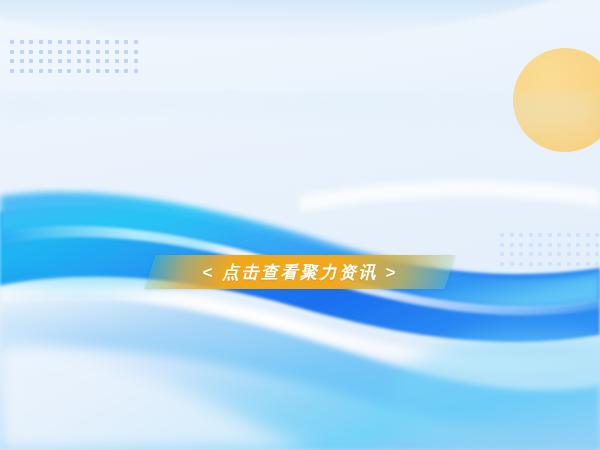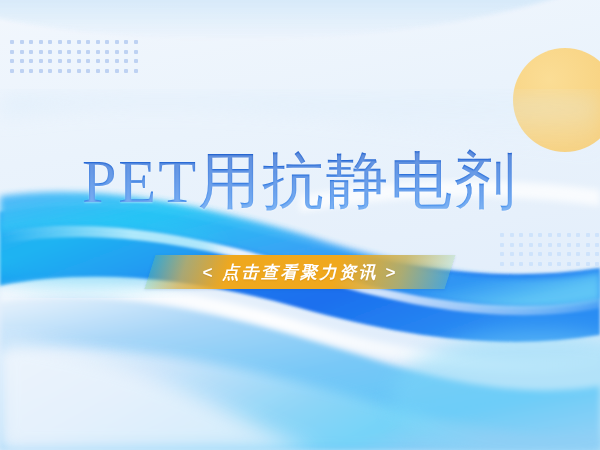--- a/index.html
+++ b/index.html
@@ -330,23 +330,20 @@
       <span style="left: 28.5px; top: 28.5px;"></span>
       <span style="left: 38px; top: 28.5px;"></span>
       <span style="left: 47.5px; top: 28.5px;"></span>
       <span style="left: 57px; top: 28.5px;"></span>
       <span style="left: 66.5px; top: 28.5px;"></span>
       <span style="left: 76px; top: 28.5px;"></span>
       <span style="left: 85.5px; top: 28.5px;"></span>
       <span style="left: 95px; top: 28.5px;"></span>
     </div>
 
-  <div class="title-wrap">
-    <span class="title-text">PET用抗静电剂</span>
-  </div>
 
   <div class="cta-banner">
     <div class="cta-inner">
       <span class="cta-label">&lt; 点击查看聚力资讯 &gt;</span>
     </div>
   </div>
 
 </div>
 
 </body></html>

